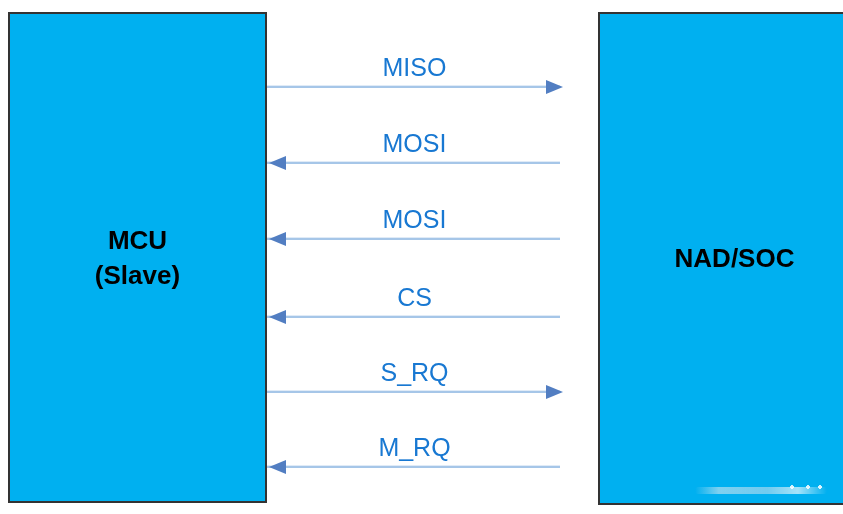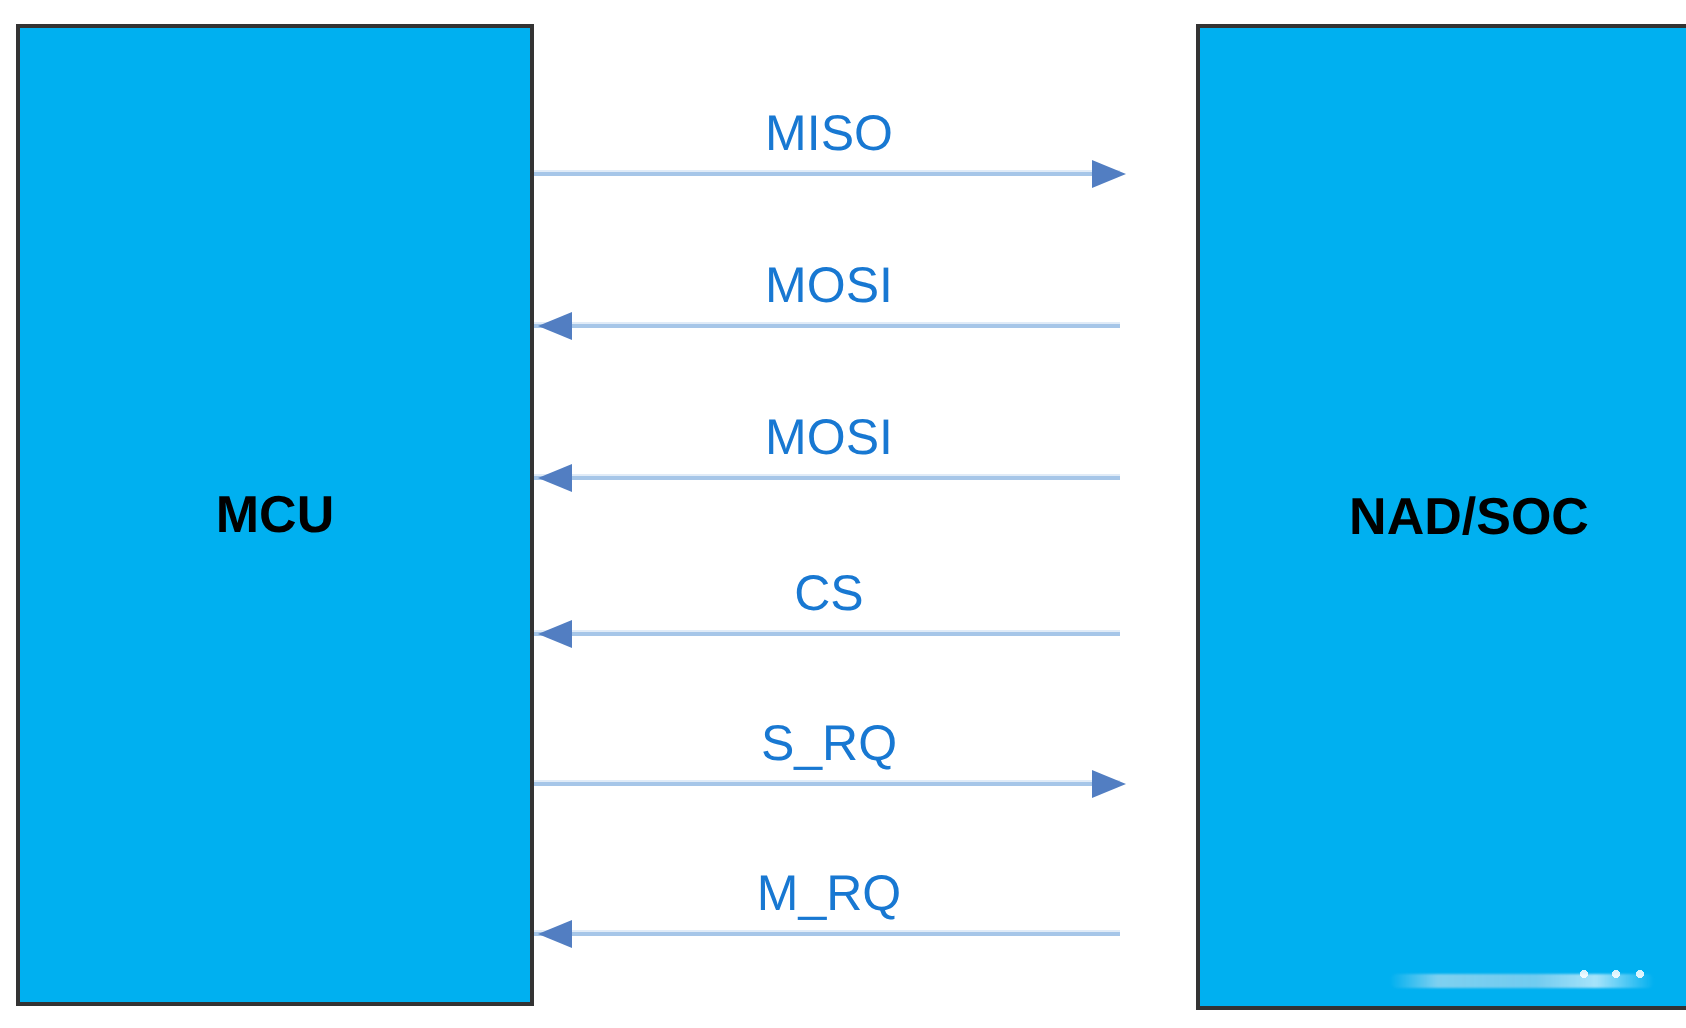--- a/index.html
+++ b/index.html
@@ -104,20 +104,21 @@
       radial-gradient(circle at 32px 2px, rgba(255,255,255,0.85) 0 2px, transparent 2px);
   }
 </style>
 </head>
 <body>
 
 <div class="canvas" style="--box-fill: #00B0F0; --box-border: #333333; --box-text: #000000; --line-color: #A6C6E8; --arrow-color: #527EC2; --signal-text: #1878D2;">
 
   <div class="box box-left">
     <div class="box-title">MCU</div>
+    <div class="box-subtitle">(Slave)</div>
   </div>
 
   <div class="box box-right">
     <div class="box-title">NAD/SOC</div>
   </div>
 
   <div id="signal-layer">
       <div class="signal-row" style="top: 87px;">
       <div class="signal-label">MISO</div>
       <div class="signal-line"></div>

